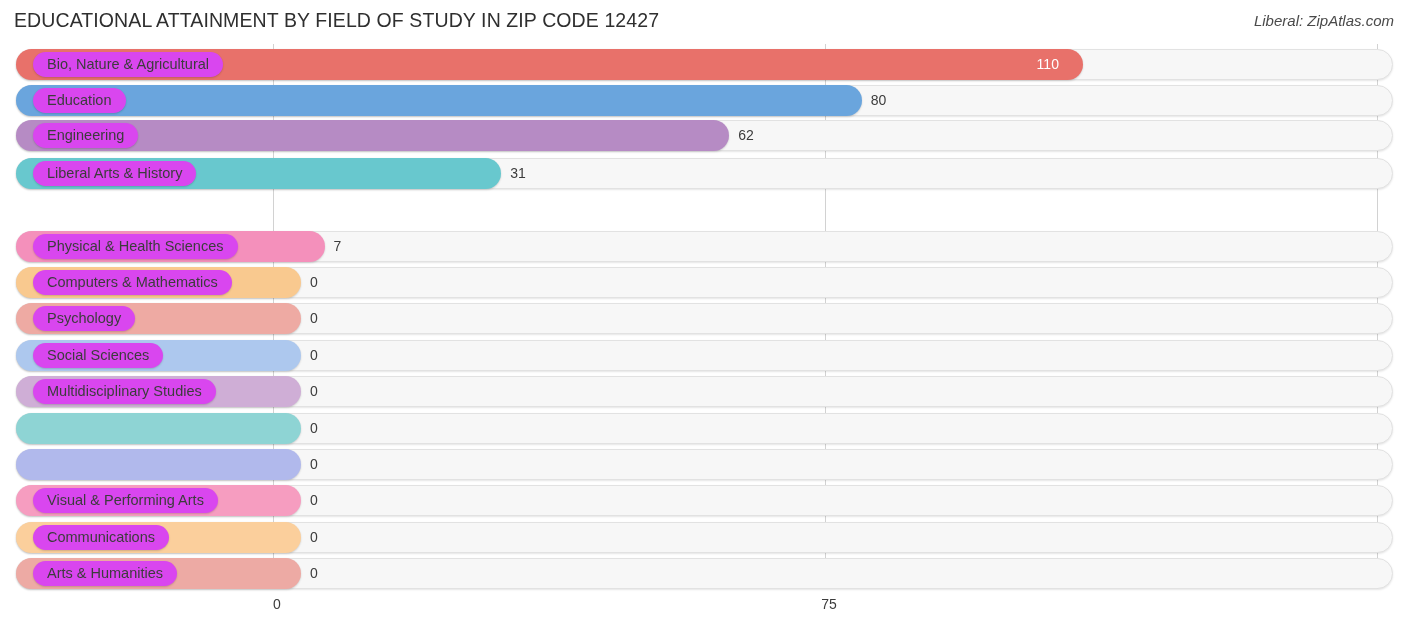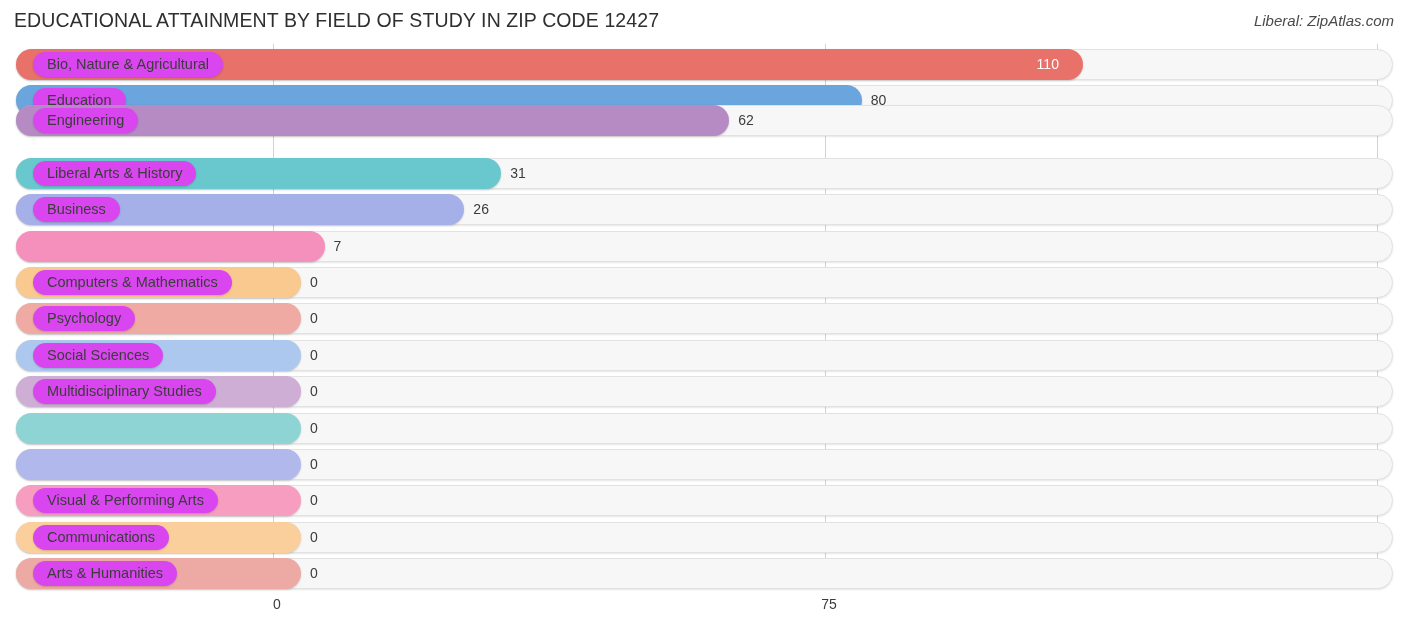--- a/index.html
+++ b/index.html
@@ -142,41 +142,36 @@
       <div class="bar" style="width: 1066.6px; background: rgb(232, 113, 106);"></div>
       <div class="pill">Bio, Nature &amp; Agricultural</div>
       <div class="value inside" style="left: 1020.6px;">110</div>
     </div>
     <div class="row" style="top: 41.35px;">
       <div class="track"></div>
       <div class="bar" style="width: 845.8px; background: rgb(106, 165, 221);"></div>
       <div class="pill">Education</div>
       <div class="value outside" style="left: 854.8px;">80</div>
     </div>
-    <div class="row" style="top: 61px;">
+    <div class="row" style="top: 76px;">
       <div class="track"></div>
       <div class="bar" style="width: 713.32px; background: rgb(182, 139, 196);"></div>
       <div class="pill">Engineering</div>
       <div class="value outside" style="left: 722.32px;">62</div>
     </div>
     <div class="row" style="top: 114.05px;">
       <div class="track"></div>
       <div class="bar" style="width: 485.16px; background: rgb(104, 200, 206);"></div>
       <div class="pill">Liberal Arts &amp; History</div>
       <div class="value outside" style="left: 494.16px;">31</div>
     </div>
-    <div class="row" style="top: 150.4px;">
-      <div class="track"></div>
-      <div class="bar" style="width: 448.36px; background: rgb(165, 175, 232);"></div>
-      <div class="pill">Business</div>
-      <div class="value outside" style="left: 457.36px;">26</div>
-    </div>
     <div class="row" style="top: 186.75px;">
       <div class="track"></div>
       <div class="bar" style="width: 308.52px; background: rgb(244, 144, 187);"></div>
+      <div class="pill">Physical &amp; Health Sciences</div>
       <div class="value outside" style="left: 317.52px;">7</div>
     </div>
     <div class="row" style="top: 223.1px;">
       <div class="track"></div>
       <div class="bar" style="width: 285px; background: rgb(249, 201, 143);"></div>
       <div class="pill">Computers &amp; Mathematics</div>
       <div class="value outside" style="left: 294px;">0</div>
     </div>
     <div class="row" style="top: 259.45px;">
       <div class="track"></div>

